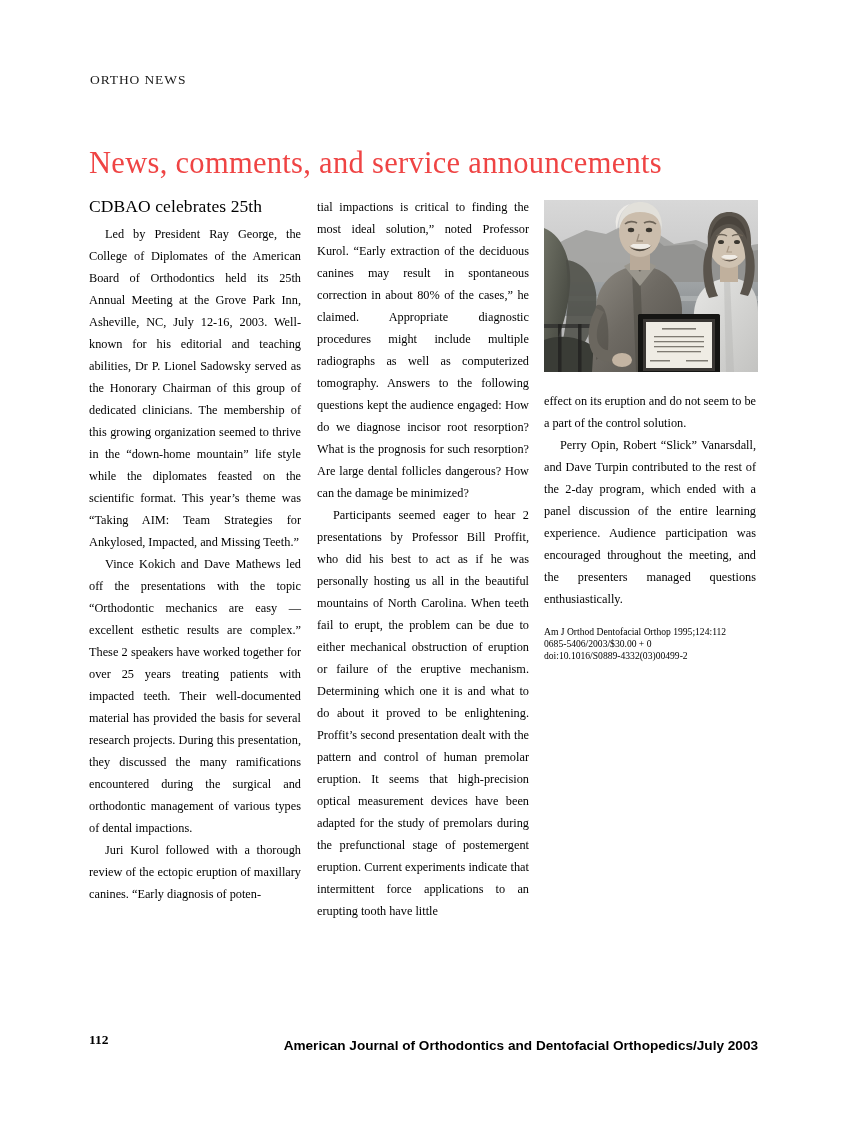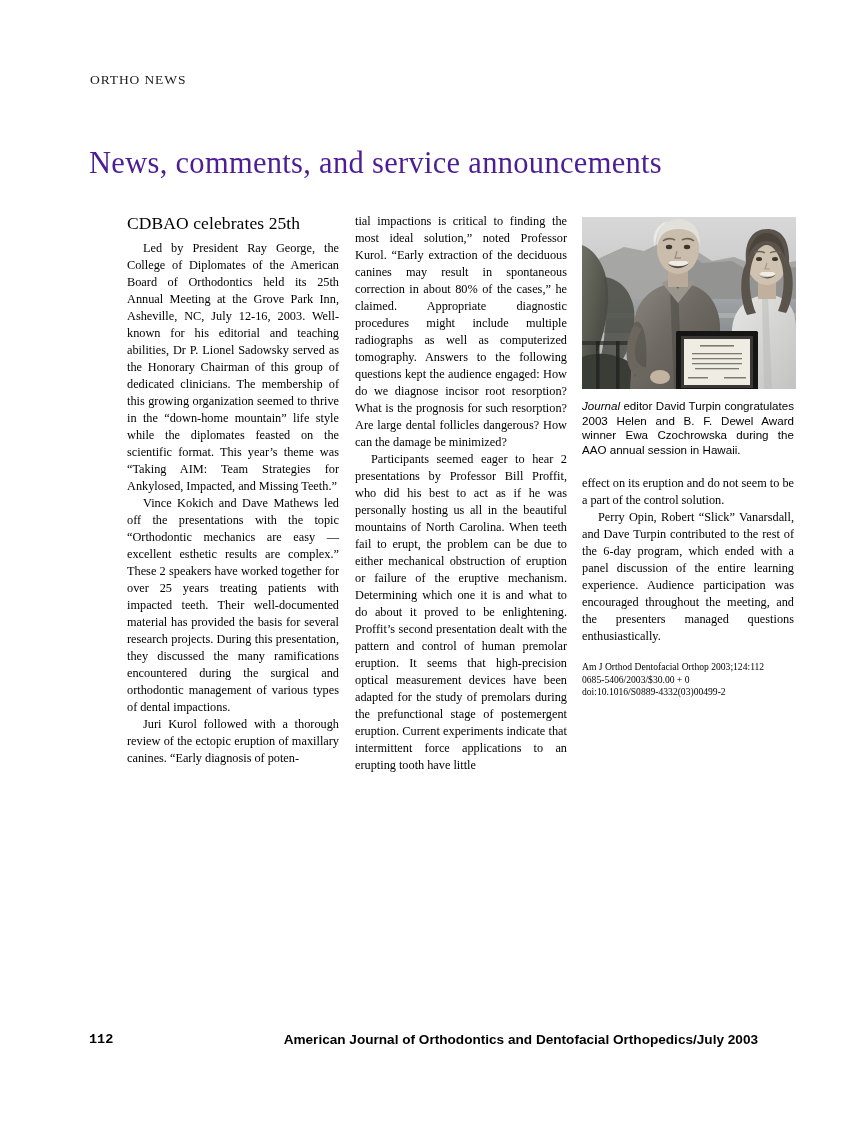--- a/index.html
+++ b/index.html
@@ -38,54 +38,53 @@
   
   .article-title {
     position: absolute;
     left: 89px;
     top: 126px;
     width: 680px;
     font-family: "Liberation Serif", "DejaVu Serif", serif;
     font-size: 30.5px;
     font-weight: normal;
     letter-spacing: 0.3px;
-    color: #4c1d95;
+    color: #ef4444;
     line-height: 1.12;
   }
 
   
   .columns {
     position: absolute;
     left: 89px;
     top: 196px;
     width: 669px;
   }
   .col {
     position: absolute;
-    top: 17px;
+    top: 0;
     width: 212px;
-    margin-left: 38px;
   }
   .col-1 { left: 0px; }
   .col-2 { left: 228px; }
   .col-3 { left: 455px; }
 
   .section-head {
     font-family: "Liberation Serif", "DejaVu Serif", serif;
     font-size: 17.5px;
     font-weight: normal;
     margin: 0 0 7px 0;
     line-height: 1.15;
     letter-spacing: 0.1px;
   }
 
   p.body {
     margin: 0;
     font-size: 12.3px;
-    line-height: 17px;
+    line-height: 22px;
     text-align: justify;
     text-indent: 16px;
     hyphens: none;
     -webkit-hyphens: none;
     word-spacing: -0.1px;
   }
   p.body.noindent { text-indent: 0; }
 
   
   .photo-wrap {
@@ -128,29 +127,29 @@
     position: absolute;
     left: 89px;
     top: 1032px;
     width: 669px;
     height: 20px;
   }
   .folio {
     position: absolute;
     left: 0;
     top: 0;
-    font-family: Liberation Mono, monospace;
+    font-family: Liberation Serif, serif;
     font-size: 13.5px;
     font-weight: bold;
     color: #000;
   }
   .footer-title {
     position: absolute;
     right: 0;
-    top: 0;
+    top: 6px;
     font-family: "Liberation Sans", "DejaVu Sans", sans-serif;
     font-size: 13.6px;
     font-weight: bold;
     color: #000;
     white-space: nowrap;
   }
 </style>
 </head>
 <body>
 
@@ -284,31 +283,28 @@
             <rect x="110" y="146" width="50" height="1.3"></rect>
             <rect x="113" y="151" width="44" height="1.3"></rect>
             <rect x="106" y="160" width="20" height="1.5"></rect>
             <rect x="142" y="160" width="22" height="1.5"></rect>
           </g>
 
           <rect x="0" y="0" width="214" height="172" fill="none" stroke="#8f8f8f" stroke-width="0"></rect>
         </svg>
       </div>
 
-      <div class="caption">
-        <span class="it">Journal</span><span> editor David Turpin congratulates 2003 Helen and B. F. Dewel Award winner Ewa Czochrowska during the AAO annual session in Hawaii.</span>
-      </div>
 
       <div class="col3-body">
         <p class="body noindent">effect on its eruption and do not seem to be a part of the control solution.</p>
-        <p class="body">Perry Opin, Robert “Slick” Vanarsdall, and Dave Turpin contributed to the rest of the 6-day program, which ended with a panel discussion of the entire learning experience. Audience participation was encouraged throughout the meeting, and the presenters managed questions enthusiastically.</p>
+        <p class="body">Perry Opin, Robert “Slick” Vanarsdall, and Dave Turpin contributed to the rest of the 2-day program, which ended with a panel discussion of the entire learning experience. Audience participation was encouraged throughout the meeting, and the presenters managed questions enthusiastically.</p>
       </div>
 
       <div class="citation">
-        <div>Am J Orthod Dentofacial Orthop 2003;124:112</div>
+        <div>Am J Orthod Dentofacial Orthop 1995;124:112</div>
         <div>0685-5406/2003/$30.00 + 0</div>
         <div>doi:10.1016/S0889-4332(03)00499-2</div>
       </div>
 
     </div>
   </div>
 
   <div class="footer">
     <div class="folio">112</div>
     <div class="footer-title">American Journal of Orthodontics and Dentofacial Orthopedics/July 2003</div>

